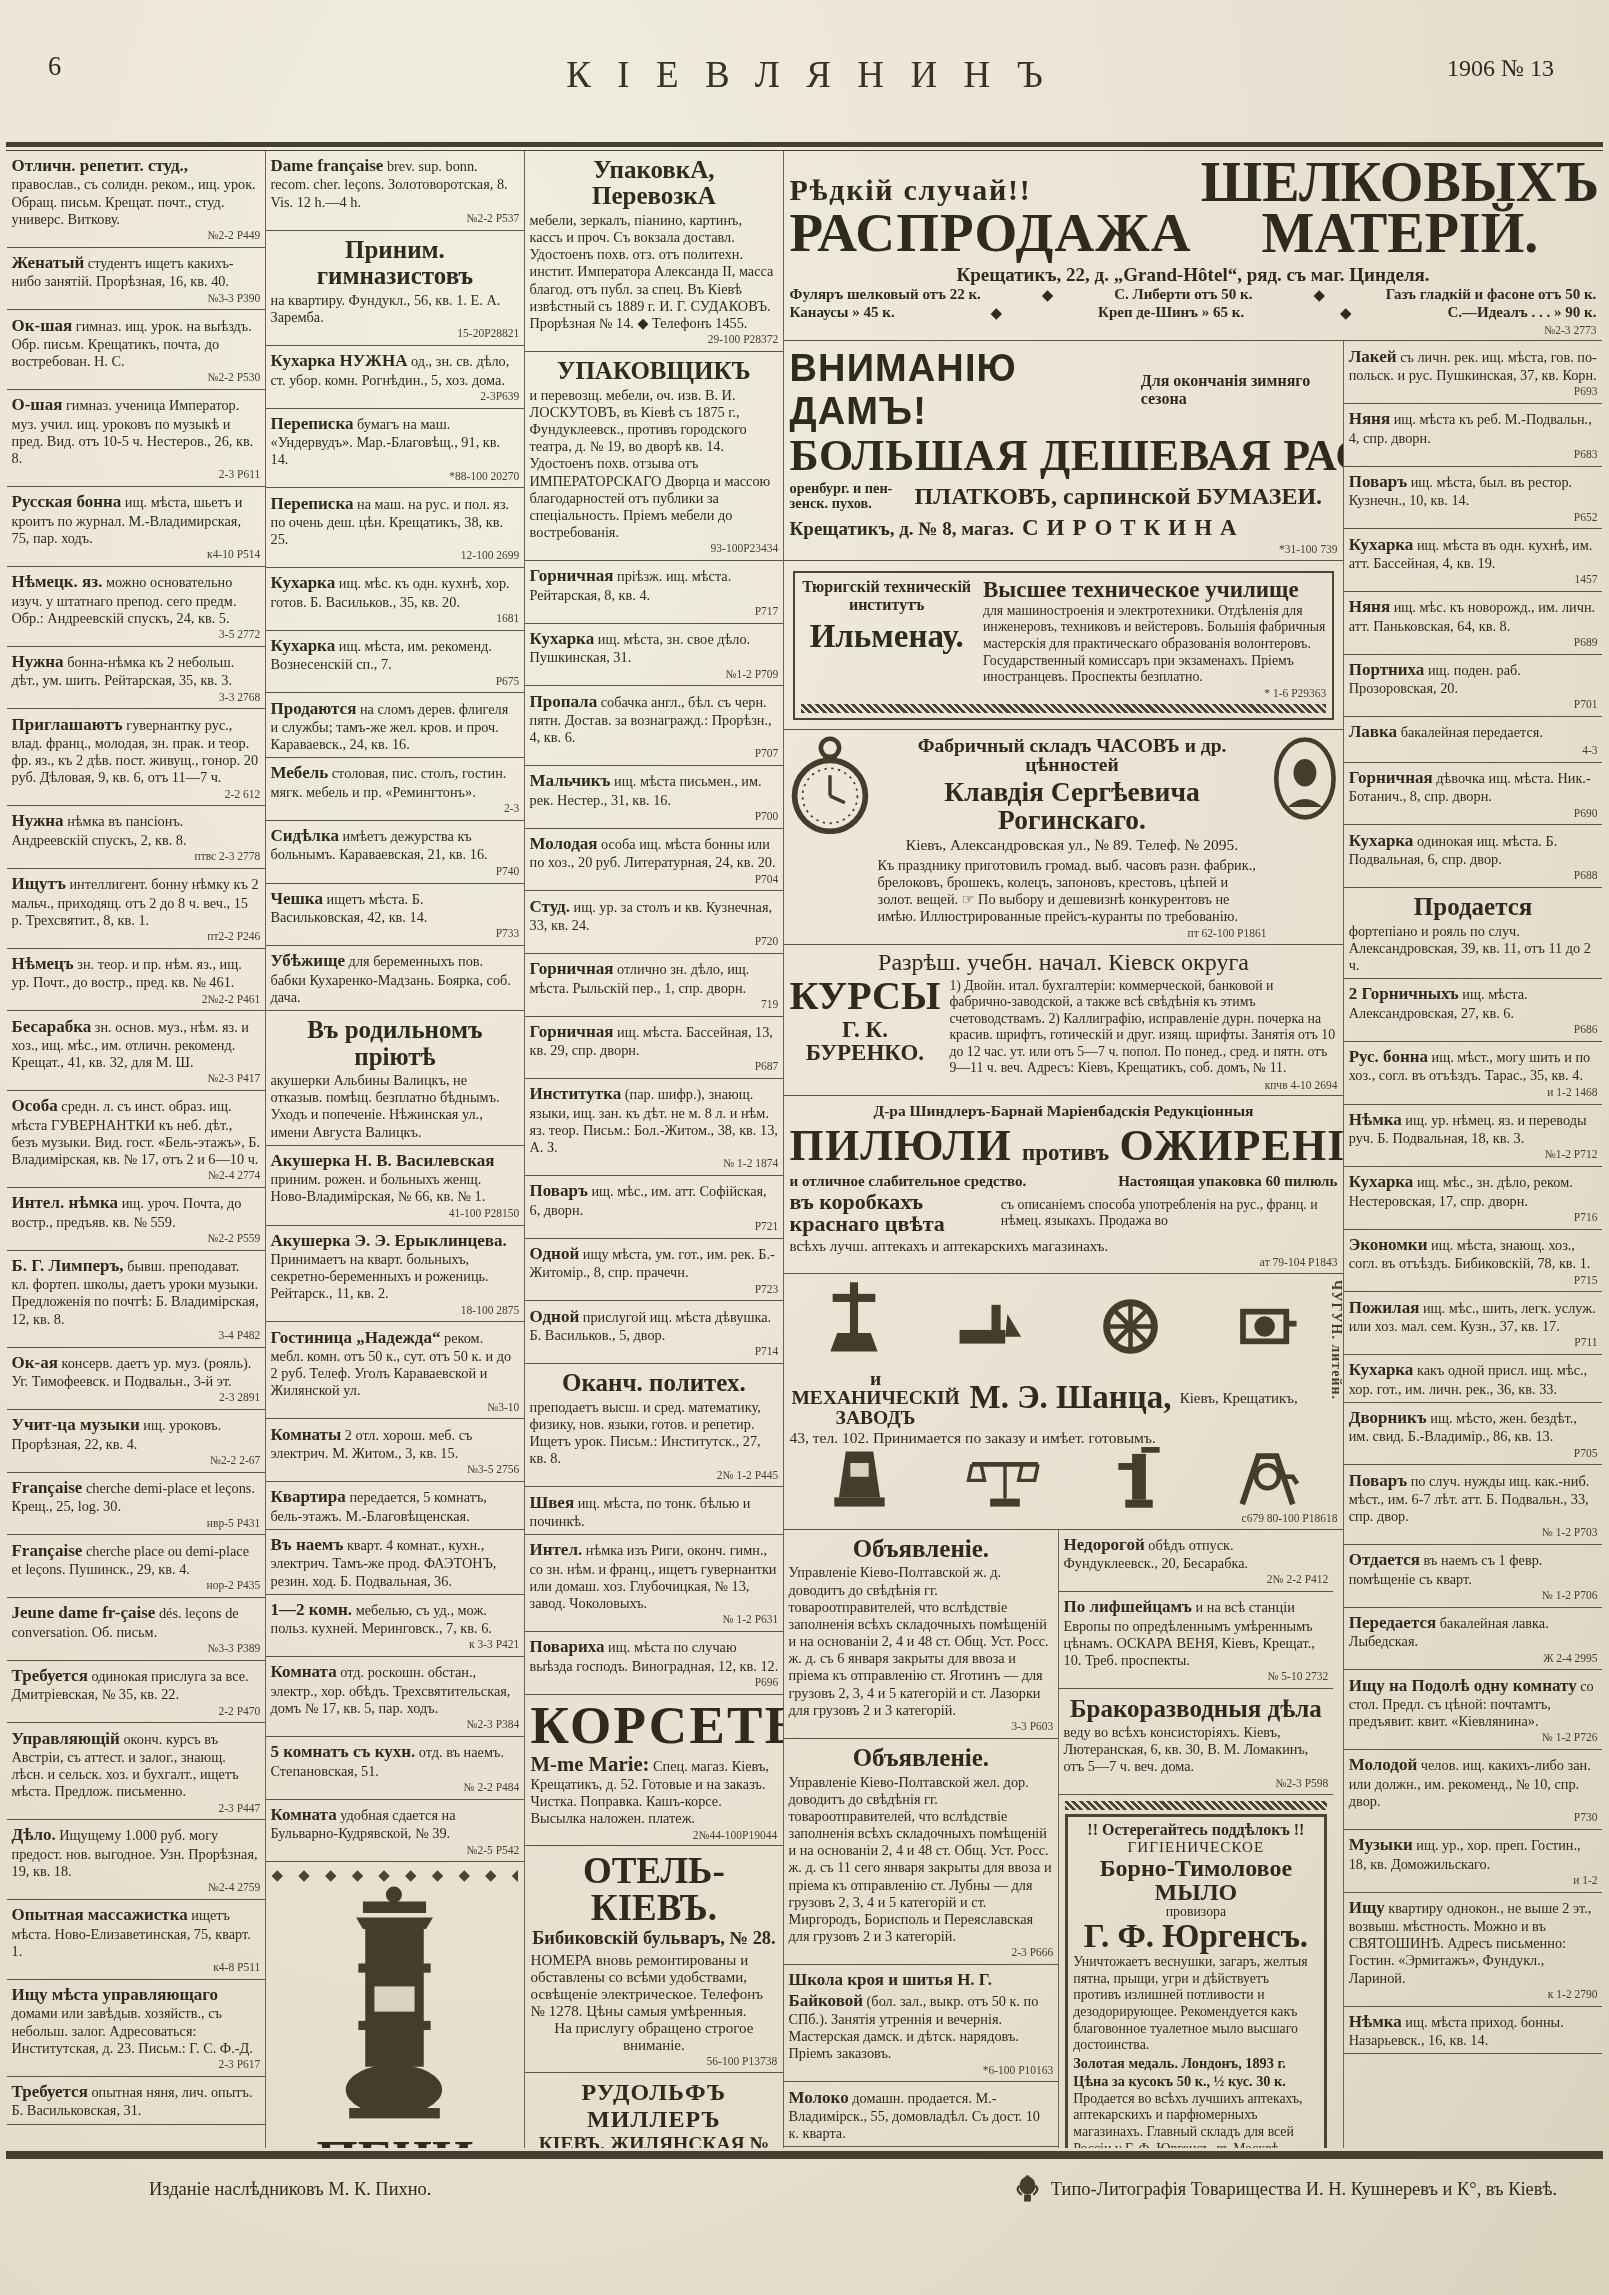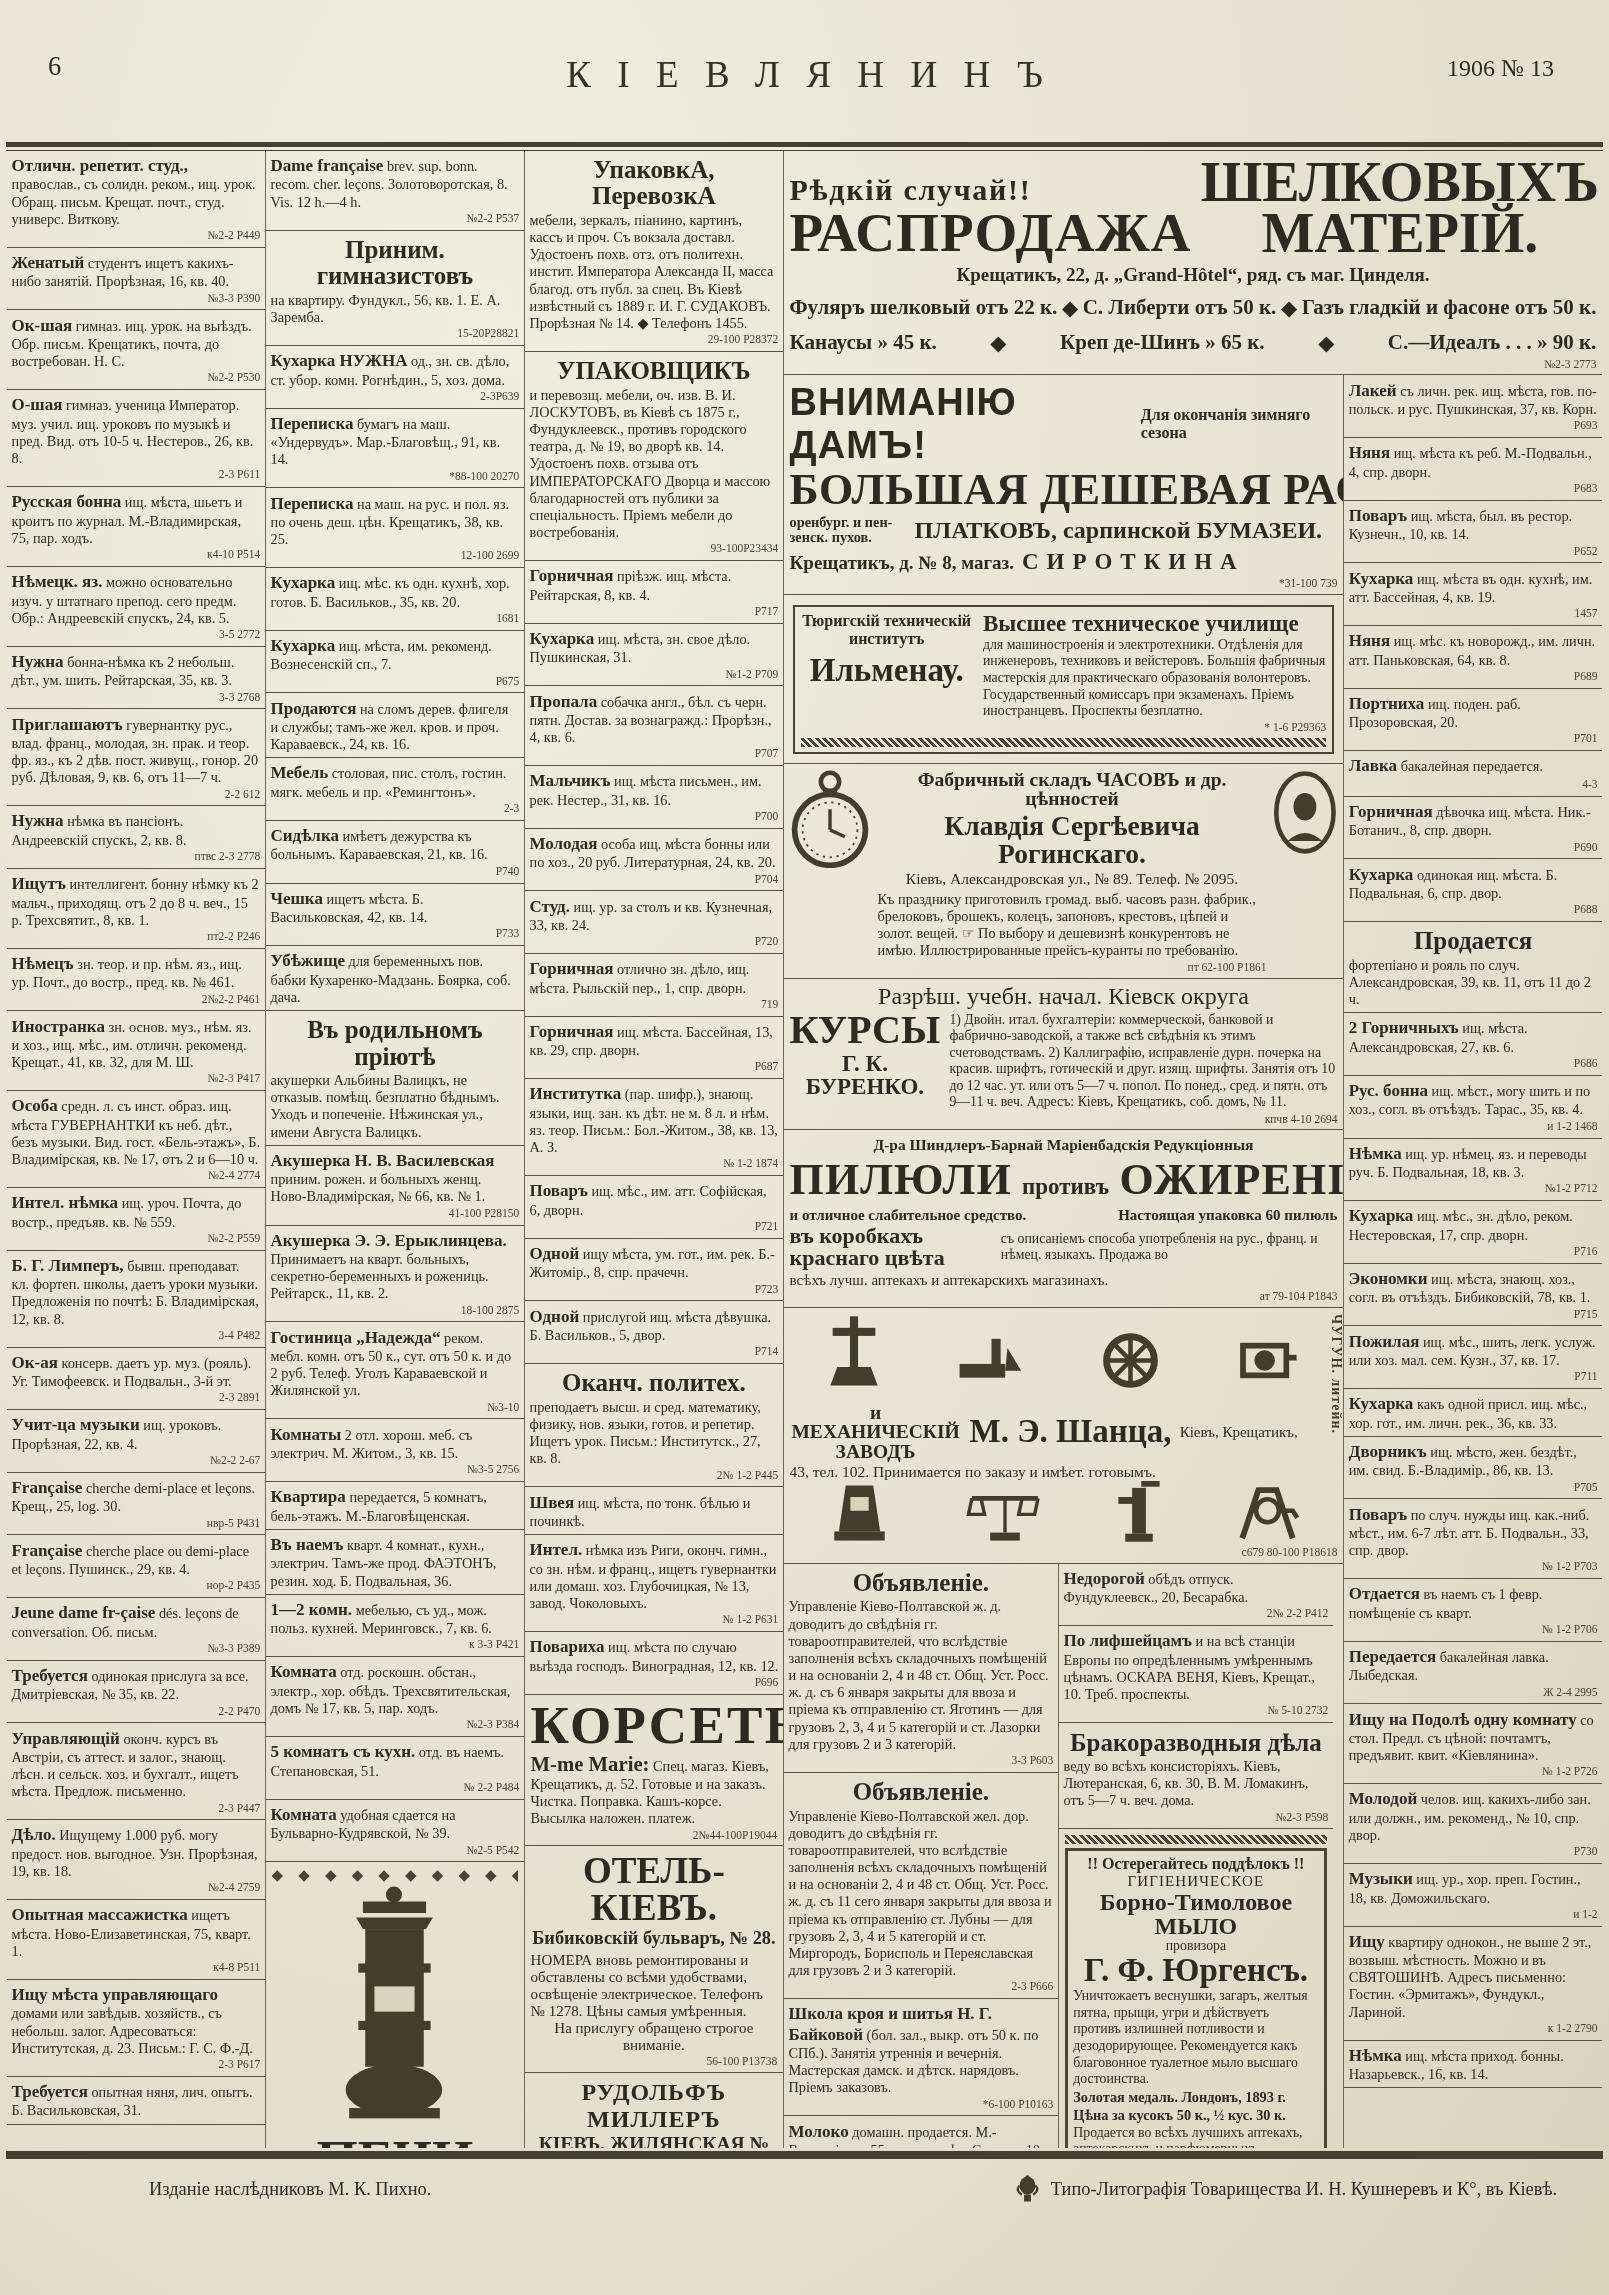--- a/index.html
+++ b/index.html
@@ -37,21 +37,21 @@
   svg{display:block;}
   .ink{fill:#433d2c;}
   .inkstroke{stroke:#433d2c;fill:none;}
   
   .silk-top{display:flex;align-items:flex-end;gap:9.2px;}
   .silk-kick{font-weight:bold;font-size:30px;letter-spacing:1.7px;}
   .silk-l{flex:0 0 44%;}
   .silk-rasp{font-weight:bold;font-size:55px;line-height:.95;letter-spacing:1.1px;}
   .silk-r{flex:1;font-weight:bold;font-size:56px;line-height:.92;text-align:center;}
   .silk-addr{font-weight:bold;font-size:19px;text-align:center;margin-top:4.6px;}
-  .pricerow{display:flex;justify-content:space-between;font-weight:bold;font-size:21px;margin-top:9px;}
+  .pricerow{display:flex;justify-content:space-between;font-weight:bold;font-size:15px;margin-top:0;}
   .pricerow span{white-space:nowrap;}
   
   .lad-row1{display:flex;align-items:center;gap:13.8px;}
   .lad-t1{font-family:"Liberation Sans","DejaVu Sans",sans-serif;font-weight:bold;font-size:38px;letter-spacing:1.1px;}
   .lad-note{font-weight:bold;font-size:16px;line-height:1.15;}
   .lad-t2{font-weight:bold;font-size:44px;line-height:.95;letter-spacing:0.6px;margin-top:2.3px;white-space:nowrap;}
   .lad-row2{display:flex;align-items:center;gap:16px;margin-top:3.4px;}
   .lad-left{font-weight:bold;font-size:14.3px;width:109px;line-height:1.1;}
   .lad-mid{font-weight:bold;font-size:24px;line-height:1;}
   .lad-bot{display:flex;align-items:baseline;gap:8px;font-weight:bold;font-size:19px;margin-top:3.4px;}
@@ -150,21 +150,21 @@
           <div class="ad"><span class="at">Женатый</span><span class="ax"> студентъ ищетъ какихъ-нибо занятій. Прорѣзная, 16, кв. 40.</span><div class="ag">№3-3 Р390</div></div>
           <div class="ad"><span class="at">Ок-шая</span><span class="ax"> гимназ. ищ. урок. на выѣздъ. Обр. письм. Крещатикъ, почта, до востребован. Н. С.</span><div class="ag">№2-2 Р530</div></div>
           <div class="ad"><span class="at">О-шая</span><span class="ax"> гимназ. ученица Император. муз. учил. ищ. уроковъ по музыкѣ и пред. Вид. отъ 10-5 ч. Нестеров., 26, кв. 8.</span><div class="ag">2-3 Р611</div></div>
           <div class="ad"><span class="at">Русская бонна</span><span class="ax"> ищ. мѣста, шьетъ и кроитъ по журнал. М.-Владимирская, 75, пар. ходъ.</span><div class="ag">к4-10 Р514</div></div>
           <div class="ad"><span class="at">Нѣмецк. яз.</span><span class="ax"> можно основательно изуч. у штатнаго препод. сего предм. Обр.: Андреевскій спускъ, 24, кв. 5.</span><div class="ag">3-5 2772</div></div>
           <div class="ad"><span class="at">Нужна</span><span class="ax"> бонна-нѣмка къ 2 небольш. дѣт., ум. шить. Рейтарская, 35, кв. 3.</span><div class="ag">3-3 2768</div></div>
           <div class="ad"><span class="at">Приглашаютъ</span><span class="ax"> гувернантку рус., влад. франц., молодая, зн. прак. и теор. фр. яз., къ 2 дѣв. пост. живущ., гонор. 20 руб. Дѣловая, 9, кв. 6, отъ 11—7 ч.</span><div class="ag">2-2 612</div></div>
           <div class="ad"><span class="at">Нужна</span><span class="ax"> нѣмка въ пансіонъ. Андреевскій спускъ, 2, кв. 8.</span><div class="ag">птвс 2-3 2778</div></div>
           <div class="ad"><span class="at">Ищутъ</span><span class="ax"> интеллигент. бонну нѣмку къ 2 мальч., приходящ. отъ 2 до 8 ч. веч., 15 р. Трехсвятит., 8, кв. 1.</span><div class="ag">пт2-2 Р246</div></div>
           <div class="ad"><span class="at">Нѣмецъ</span><span class="ax"> зн. теор. и пр. нѣм. яз., ищ. ур. Почт., до востр., пред. кв. № 461.</span><div class="ag">2№2-2 Р461</div></div>
-          <div class="ad"><span class="at">Иностранка</span><span class="ax"> зн. основ. муз., нѣм. яз. и хоз., ищ. мѣс., им. отличн. рекоменд. Крещат., 41, кв. 32, для М. Ш.</span><div class="ag">№2-3 Р417</div></div>
+          <div class="ad"><span class="at">Бесарабка</span><span class="ax"> зн. основ. муз., нѣм. яз. и хоз., ищ. мѣс., им. отличн. рекоменд. Крещат., 41, кв. 32, для М. Ш.</span><div class="ag">№2-3 Р417</div></div>
           <div class="ad"><span class="at">Особа</span><span class="ax"> средн. л. съ инст. образ. ищ. мѣста ГУВЕРНАНТКИ къ неб. дѣт., безъ музыки. Вид. гост. «Бель-этажъ», Б. Владимірская, кв. № 17, отъ 2 и 6—10 ч.</span><div class="ag">№2-4 2774</div></div>
           <div class="ad"><span class="at">Интел. нѣмка</span><span class="ax"> ищ. уроч. Почта, до востр., предъяв. кв. № 559.</span><div class="ag">№2-2 Р559</div></div>
           <div class="ad"><span class="at">Б. Г. Лимперъ,</span><span class="ax"> бывш. преподават. кл. фортеп. школы, даетъ уроки музыки. Предложенія по почтѣ: Б. Владимірская, 12, кв. 8.</span><div class="ag">3-4 Р482</div></div>
           <div class="ad"><span class="at">Ок-ая</span><span class="ax"> консерв. даетъ ур. муз. (рояль). Уг. Тимофеевск. и Подвальн., 3-й эт.</span><div class="ag">2-3 2891</div></div>
           <div class="ad"><span class="at">Учит-ца музыки</span><span class="ax"> ищ. уроковъ. Прорѣзная, 22, кв. 4.</span><div class="ag">№2-2 2-67</div></div>
           <div class="ad"><span class="at">Française</span><span class="ax"> cherche demi-place et leçons. Крещ., 25, log. 30.</span><div class="ag">нвр-5 Р431</div></div>
           <div class="ad"><span class="at">Française</span><span class="ax"> cherche place ou demi-place et leçons. Пушинск., 29, кв. 4.</span><div class="ag">нор-2 Р435</div></div>
           <div class="ad"><span class="at">Jeune dame fr-çaise</span><span class="ax"> dés. leçons de conversation. Об. письм.</span><div class="ag">№3-3 Р389</div></div>
           <div class="ad"><span class="at">Требуется</span><span class="ax"> одинокая прислуга за все. Дмитріевская, № 35, кв. 22.</span><div class="ag">2-2 Р470</div></div>
           <div class="ad"><span class="at">Управляющій</span><span class="ax"> оконч. курсъ въ Австріи, съ аттест. и залог., знающ. лѣсн. и сельск. хоз. и бухгалт., ищетъ мѣста. Предлож. письменно.</span><div class="ag">2-3 Р447</div></div>

